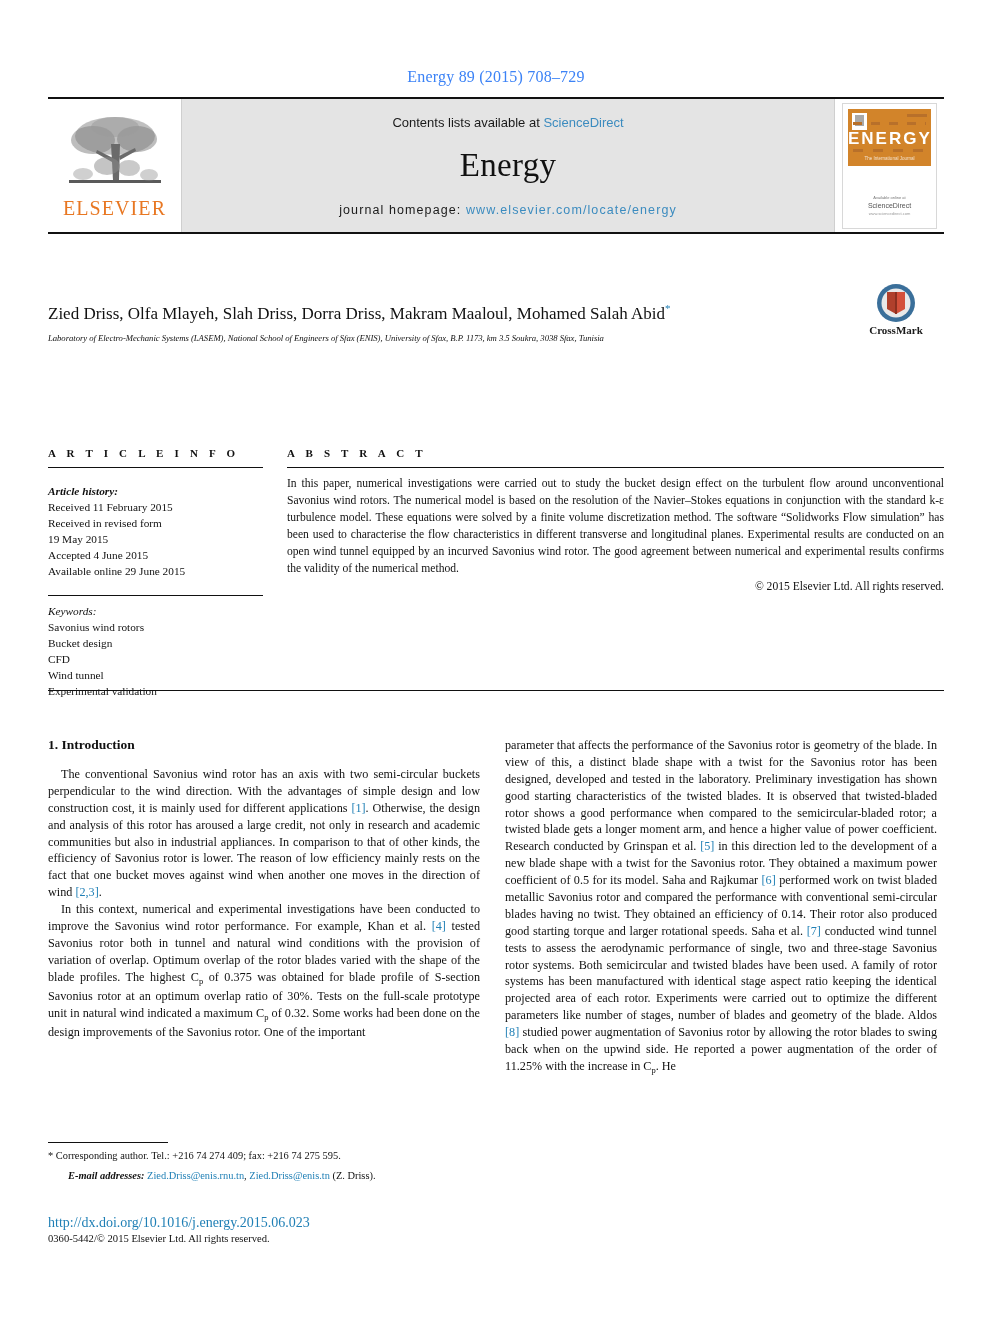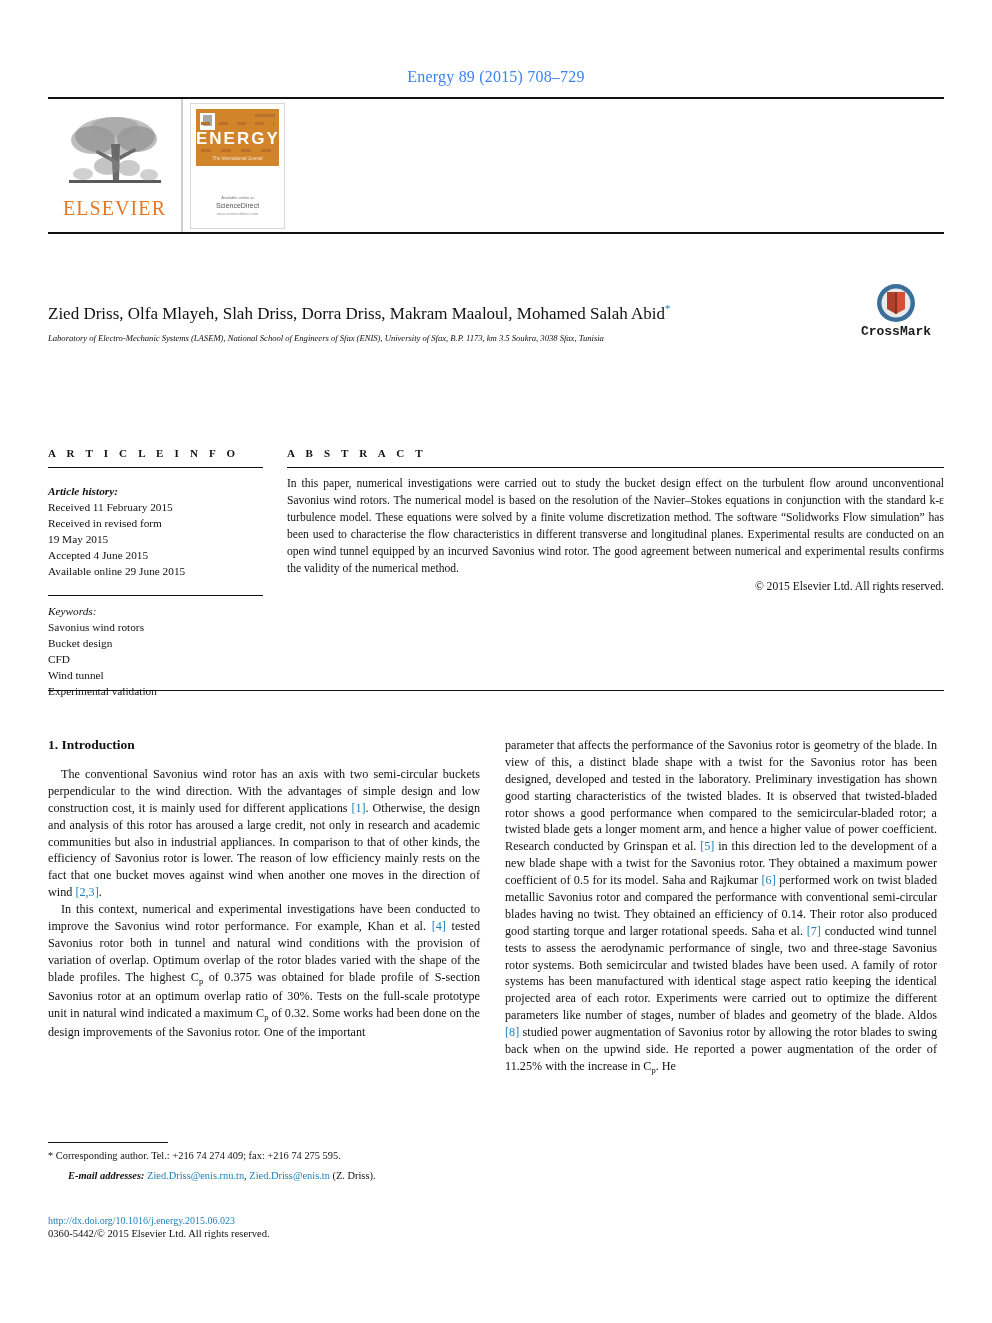--- a/index.html
+++ b/index.html
@@ -68,21 +68,21 @@
   .title-block{position:absolute;left:48px;top:283px;width:790px;}
   .art-title{font-size:23.5px;line-height:1.28;color:#111;font-family:"Liberation Serif", serif;}
   .authors{margin-top:19px;font-size:17px;color:#111;font-family:"Liberation Serif", serif;}
   .authors sup{font-size:11px;color:#1f7fb5;vertical-align:super;}
   .affil{margin-top:9px;font-size:8.7px;font-style:italic;color:#111;font-family:"Liberation Serif", serif;
     letter-spacing:-.05px;}
 
   
   .crossmark{position:absolute;left:850px;top:283px;width:92px;text-align:center;}
   .crossmark .cm-badge{position:relative;width:40px;height:40px;margin:0 auto;}
-  .crossmark .cm-label{font-family:Liberation Mono, monospace;font-size:13px;font-weight:bold;
+  .crossmark .cm-label{font-family:Liberation Serif, serif;font-size:11px;font-weight:bold;
     color:#1a1a1a;margin-top:1px;}
 
   
   .info-abs{position:absolute;left:48px;top:447px;width:896px;display:flex;gap:24px;}
   .col-info{width:215px;flex:0 0 215px;}
   .col-abs{flex:1 1 auto;}
   .sec-head{font-family:"Liberation Serif", serif;font-weight:bold;font-size:11px;
     letter-spacing:4.2px;color:#111;}
   .rule{border-top:1.6px solid #111;margin-top:8px;}
   .hist{margin-top:15px;font-size:11.3px;line-height:1.42;color:#111;}
@@ -106,21 +106,21 @@
   sub{font-size:8.5px;}
 
   
   .footnote{position:absolute;left:48px;top:1142px;width:432px;}
   .fn-rule{width:120px;border-top:1px solid #111;}
   .fn-line{font-size:10.4px;line-height:1.45;color:#111;margin-top:5px;padding-left:11px;text-indent:-11px;}
   .fn-em{font-style:italic;font-weight:bold;}
   .mail{color:#1f7fb5;}
 
   .docfoot{position:absolute;left:48px;top:1215px;width:500px;}
-  .doi{font-size:10px;color:#1f7fb5;font-family:"Liberation Serif", serif;}
+  .doi{font-size:14px;color:#1f7fb5;font-family:"Liberation Serif", serif;}
   .issn{font-size:10.6px;color:#111;margin-top:2px;font-family:"Liberation Serif", serif;}
 </style>
 </head>
 <body>
 
 <div class="page">
 
   <div class="runhead">Energy 89 (2015) 708–729</div>
 
   <div class="masthead">
@@ -140,20 +140,31 @@
             <ellipse cx="66" cy="54" rx="11" ry="8" fill="#8a8a8a" opacity="0.45"></ellipse>
             <rect x="6" y="66" width="92" height="3" fill="#5a5a5a"></rect>
             <ellipse cx="20" cy="60" rx="10" ry="6" fill="#8a8a8a" opacity="0.4"></ellipse>
             <ellipse cx="86" cy="61" rx="9" ry="6" fill="#8a8a8a" opacity="0.4"></ellipse>
           </g>
         </svg>
         <div class="elsevier-word">ELSEVIER</div>
       </div>
     </div>
 
+    <div class="banner-cell">
+      <div class="banner-inner">
+        <div class="contents-line">
+          <span>Contents lists available at </span><span class="sd">ScienceDirect</span>
+        </div>
+        <div class="journal-name">Energy</div>
+        <div class="homepage-line">
+          <span>journal homepage: </span><span class="url">www.elsevier.com/locate/energy</span>
+        </div>
+      </div>
+    </div>
 
     <div class="cover-cell">
       <div class="cover">
         <div class="cover-top">
           <div class="cover-badge">
               <i></i>
             </div>
           <div class="cover-code"></div>
           <div class="cover-rowtop"></div>
           <div class="cover-energy">ENERGY</div>

